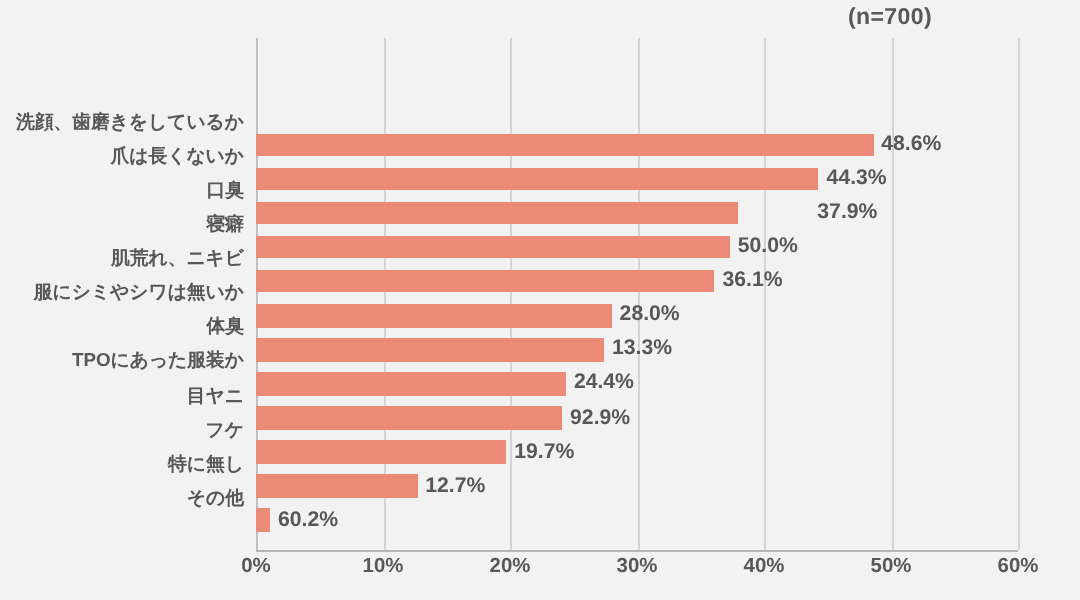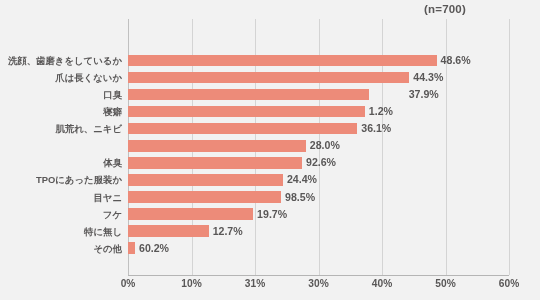--- a/index.html
+++ b/index.html
@@ -80,21 +80,21 @@
     text-align: right;
     font-size: 9.4px;
     font-weight: bold;
     color: #595757;
     white-space: nowrap;
     overflow: visible;
   }
   .bar-track {
     position: absolute;
     left: 128px;
-    top: 0;
+    top: 12px;
     width: 381px;
     height: 17.07px;
   }
   .bar {
     position: absolute;
     left: 0;
     top: 2.6px;
     height: 11.6px;
     background: #ed8b79;
   }
@@ -172,55 +172,56 @@
         <div class="cat-label">口臭</div>
         <div class="bar-track">
           <div class="bar" style="width: 240.665px; background: rgb(237, 139, 121);"></div>
           <div class="bar-value" style="left: 240.665px; padding-left: 40px;">37.9%</div>
         </div>
       </div>
       <div class="bar-row">
         <div class="cat-label">寝癖</div>
         <div class="bar-track">
           <div class="bar" style="width: 236.855px; background: rgb(237, 139, 121);"></div>
-          <div class="bar-value" style="left: 236.855px;">1.2%</div>
+          <div class="bar-value" style="left: 236.855px;">50.0%</div>
         </div>
       </div>
       <div class="bar-row">
         <div class="cat-label">肌荒れ、ニキビ</div>
         <div class="bar-track">
           <div class="bar" style="width: 229.235px; background: rgb(237, 139, 121);"></div>
           <div class="bar-value" style="left: 229.235px;">36.1%</div>
         </div>
       </div>
       <div class="bar-row">
+        <div class="cat-label">服にシミやシワは無いか</div>
         <div class="bar-track">
           <div class="bar" style="width: 177.8px; background: rgb(237, 139, 121);"></div>
           <div class="bar-value" style="left: 177.8px;">28.0%</div>
         </div>
       </div>
       <div class="bar-row">
         <div class="cat-label">体臭</div>
         <div class="bar-track">
           <div class="bar" style="width: 173.99px; background: rgb(237, 139, 121);"></div>
-          <div class="bar-value" style="left: 173.99px;">92.6%</div>
+          <div class="bar-value" style="left: 173.99px;">13.3%</div>
         </div>
       </div>
       <div class="bar-row">
         <div class="cat-label">TPOにあった服装か</div>
         <div class="bar-track">
           <div class="bar" style="width: 154.94px; background: rgb(237, 139, 121);"></div>
           <div class="bar-value" style="left: 154.94px;">24.4%</div>
         </div>
       </div>
       <div class="bar-row">
         <div class="cat-label">目ヤニ</div>
         <div class="bar-track">
           <div class="bar" style="width: 153.035px; background: rgb(237, 139, 121);"></div>
-          <div class="bar-value" style="left: 153.035px;">98.5%</div>
+          <div class="bar-value" style="left: 153.035px;">92.9%</div>
         </div>
       </div>
       <div class="bar-row">
         <div class="cat-label">フケ</div>
         <div class="bar-track">
           <div class="bar" style="width: 125.095px; background: rgb(237, 139, 121);"></div>
           <div class="bar-value" style="left: 125.095px;">19.7%</div>
         </div>
       </div>
       <div class="bar-row">
@@ -236,20 +237,20 @@
           <div class="bar" style="width: 6.985px; background: rgb(237, 139, 121);"></div>
           <div class="bar-value" style="left: 6.985px;">60.2%</div>
         </div>
       </div>
     </div>
 
   <div id="x-axis">
     <div id="x-axis-line"></div>
   <div class="x-tick-label" style="left: 0px;">0%</div>
       <div class="x-tick-label" style="left: 63.5px;">10%</div>
-      <div class="x-tick-label" style="left: 127px;">31%</div>
+      <div class="x-tick-label" style="left: 127px;">20%</div>
       <div class="x-tick-label" style="left: 190.5px;">30%</div>
       <div class="x-tick-label" style="left: 254px;">40%</div>
       <div class="x-tick-label" style="left: 317.5px;">50%</div>
       <div class="x-tick-label" style="left: 381px;">60%</div>
     </div>
 
 </div>
 
 </body></html>

